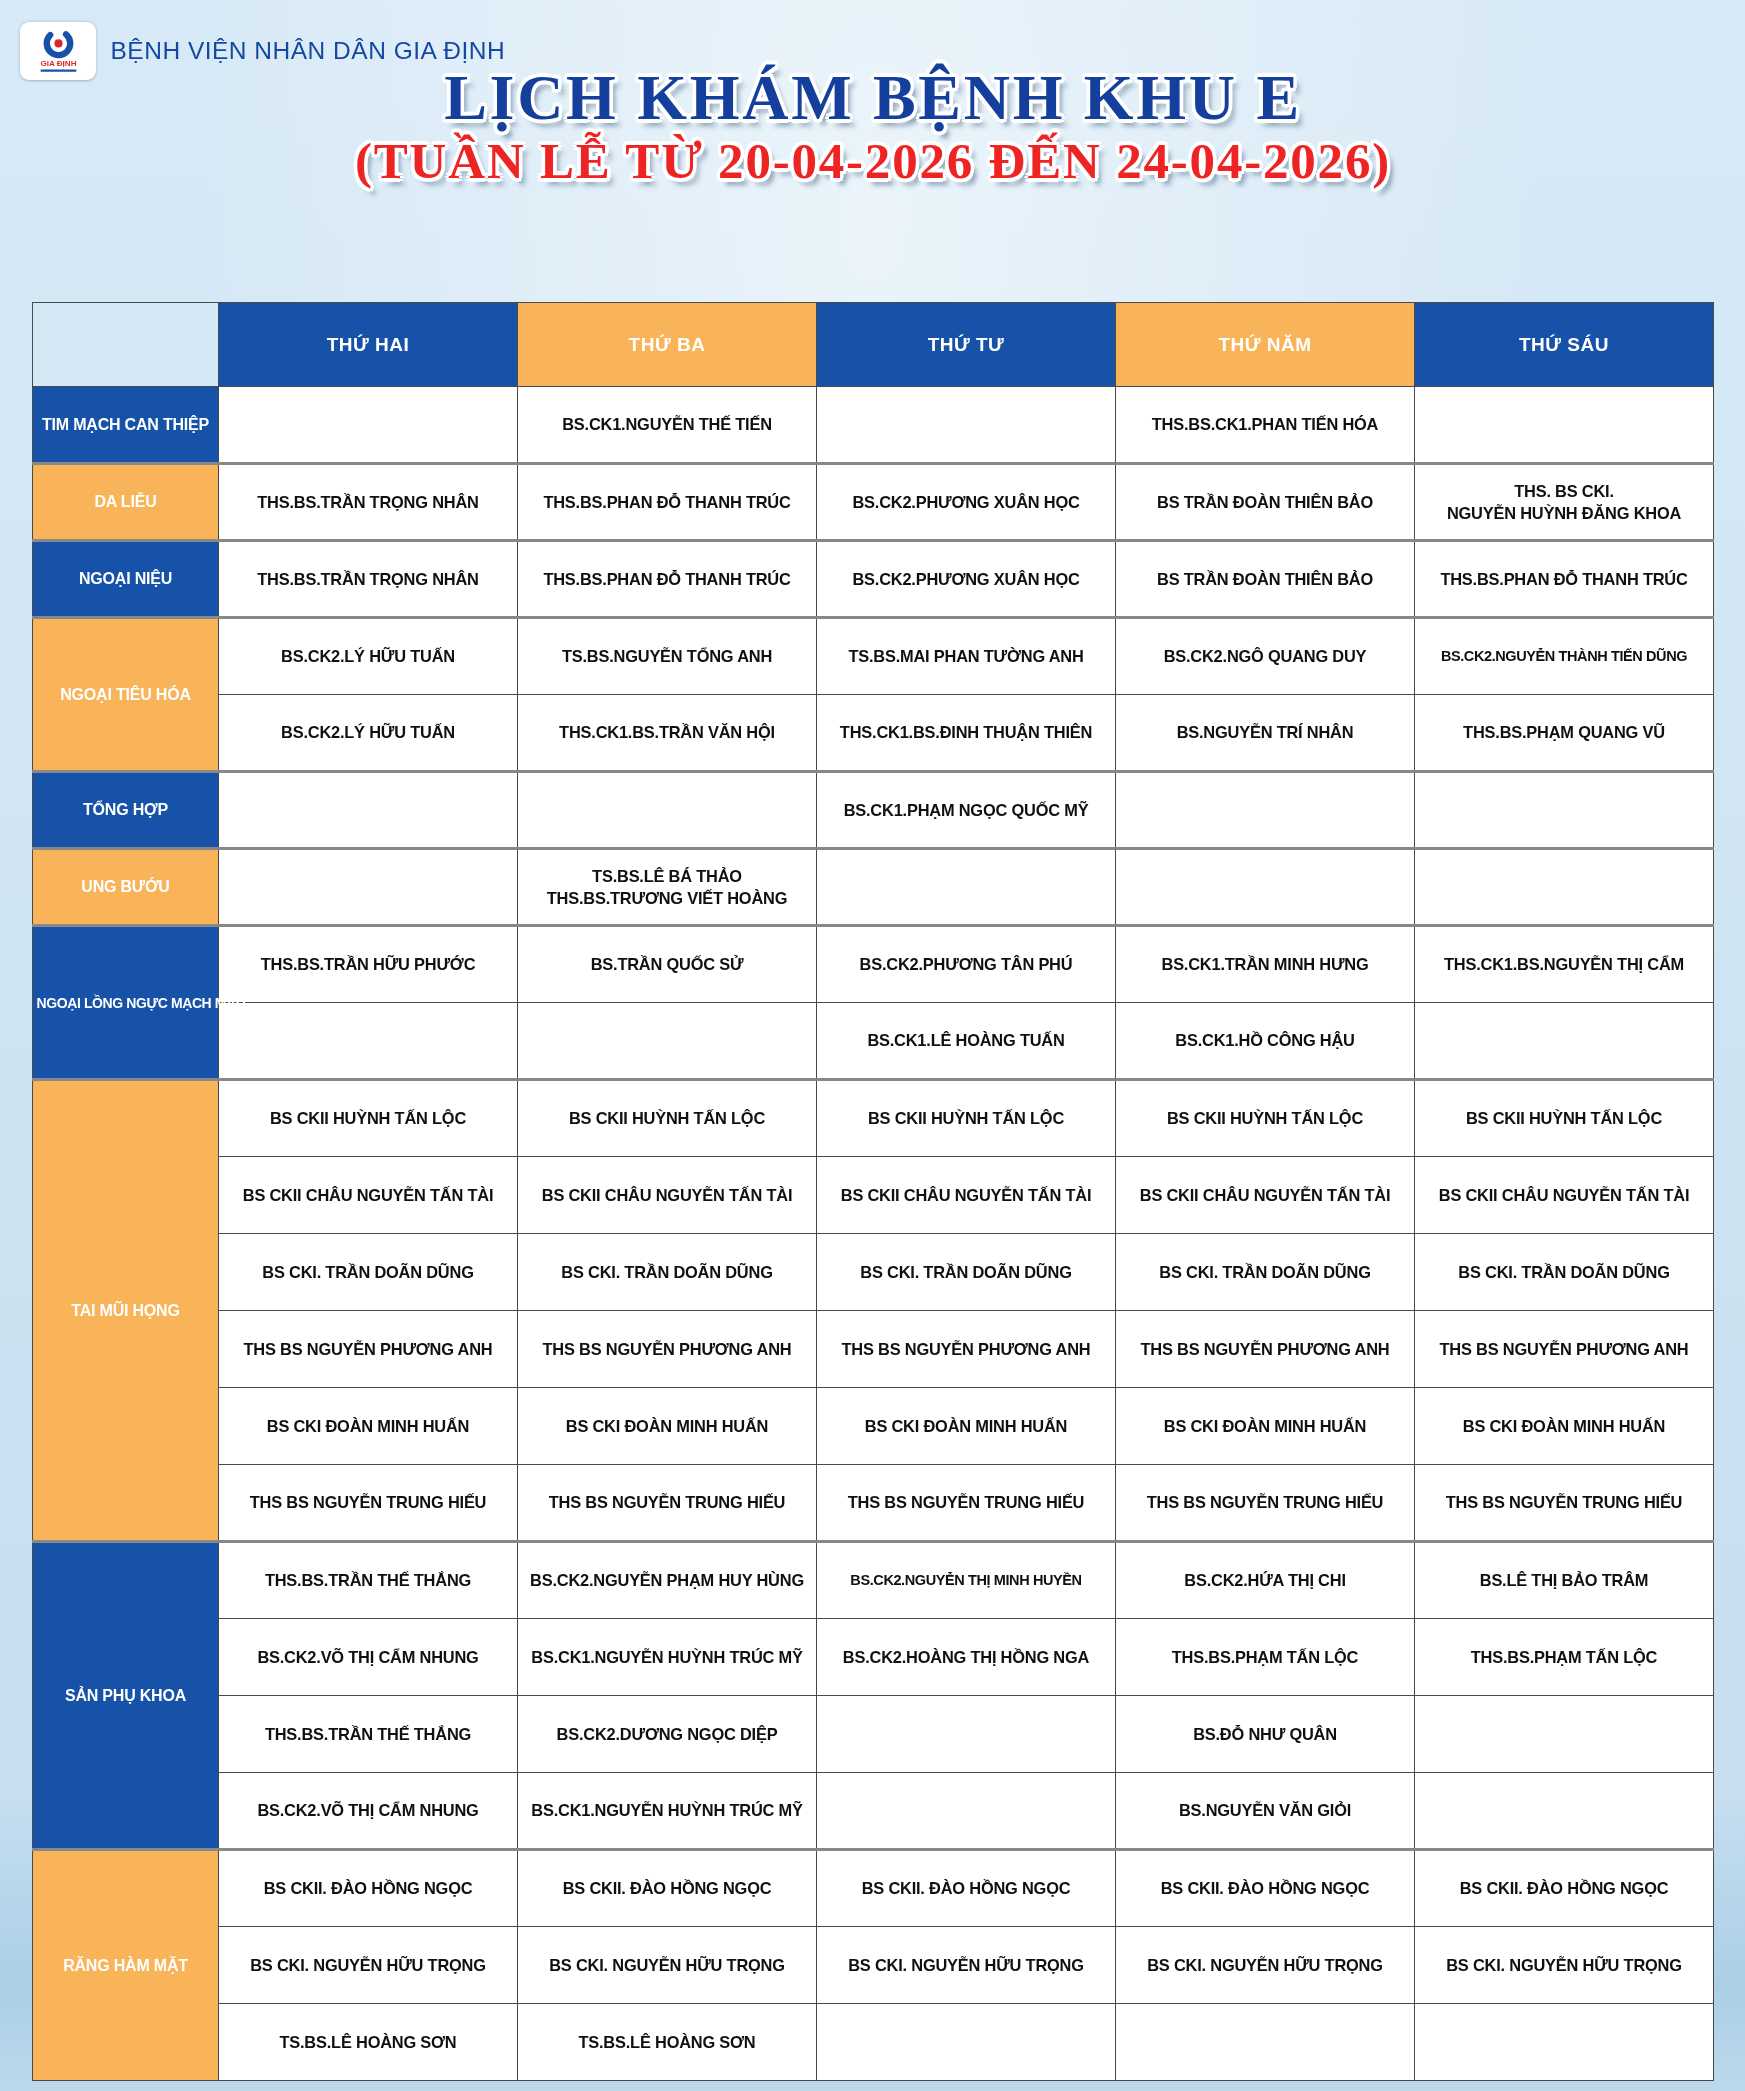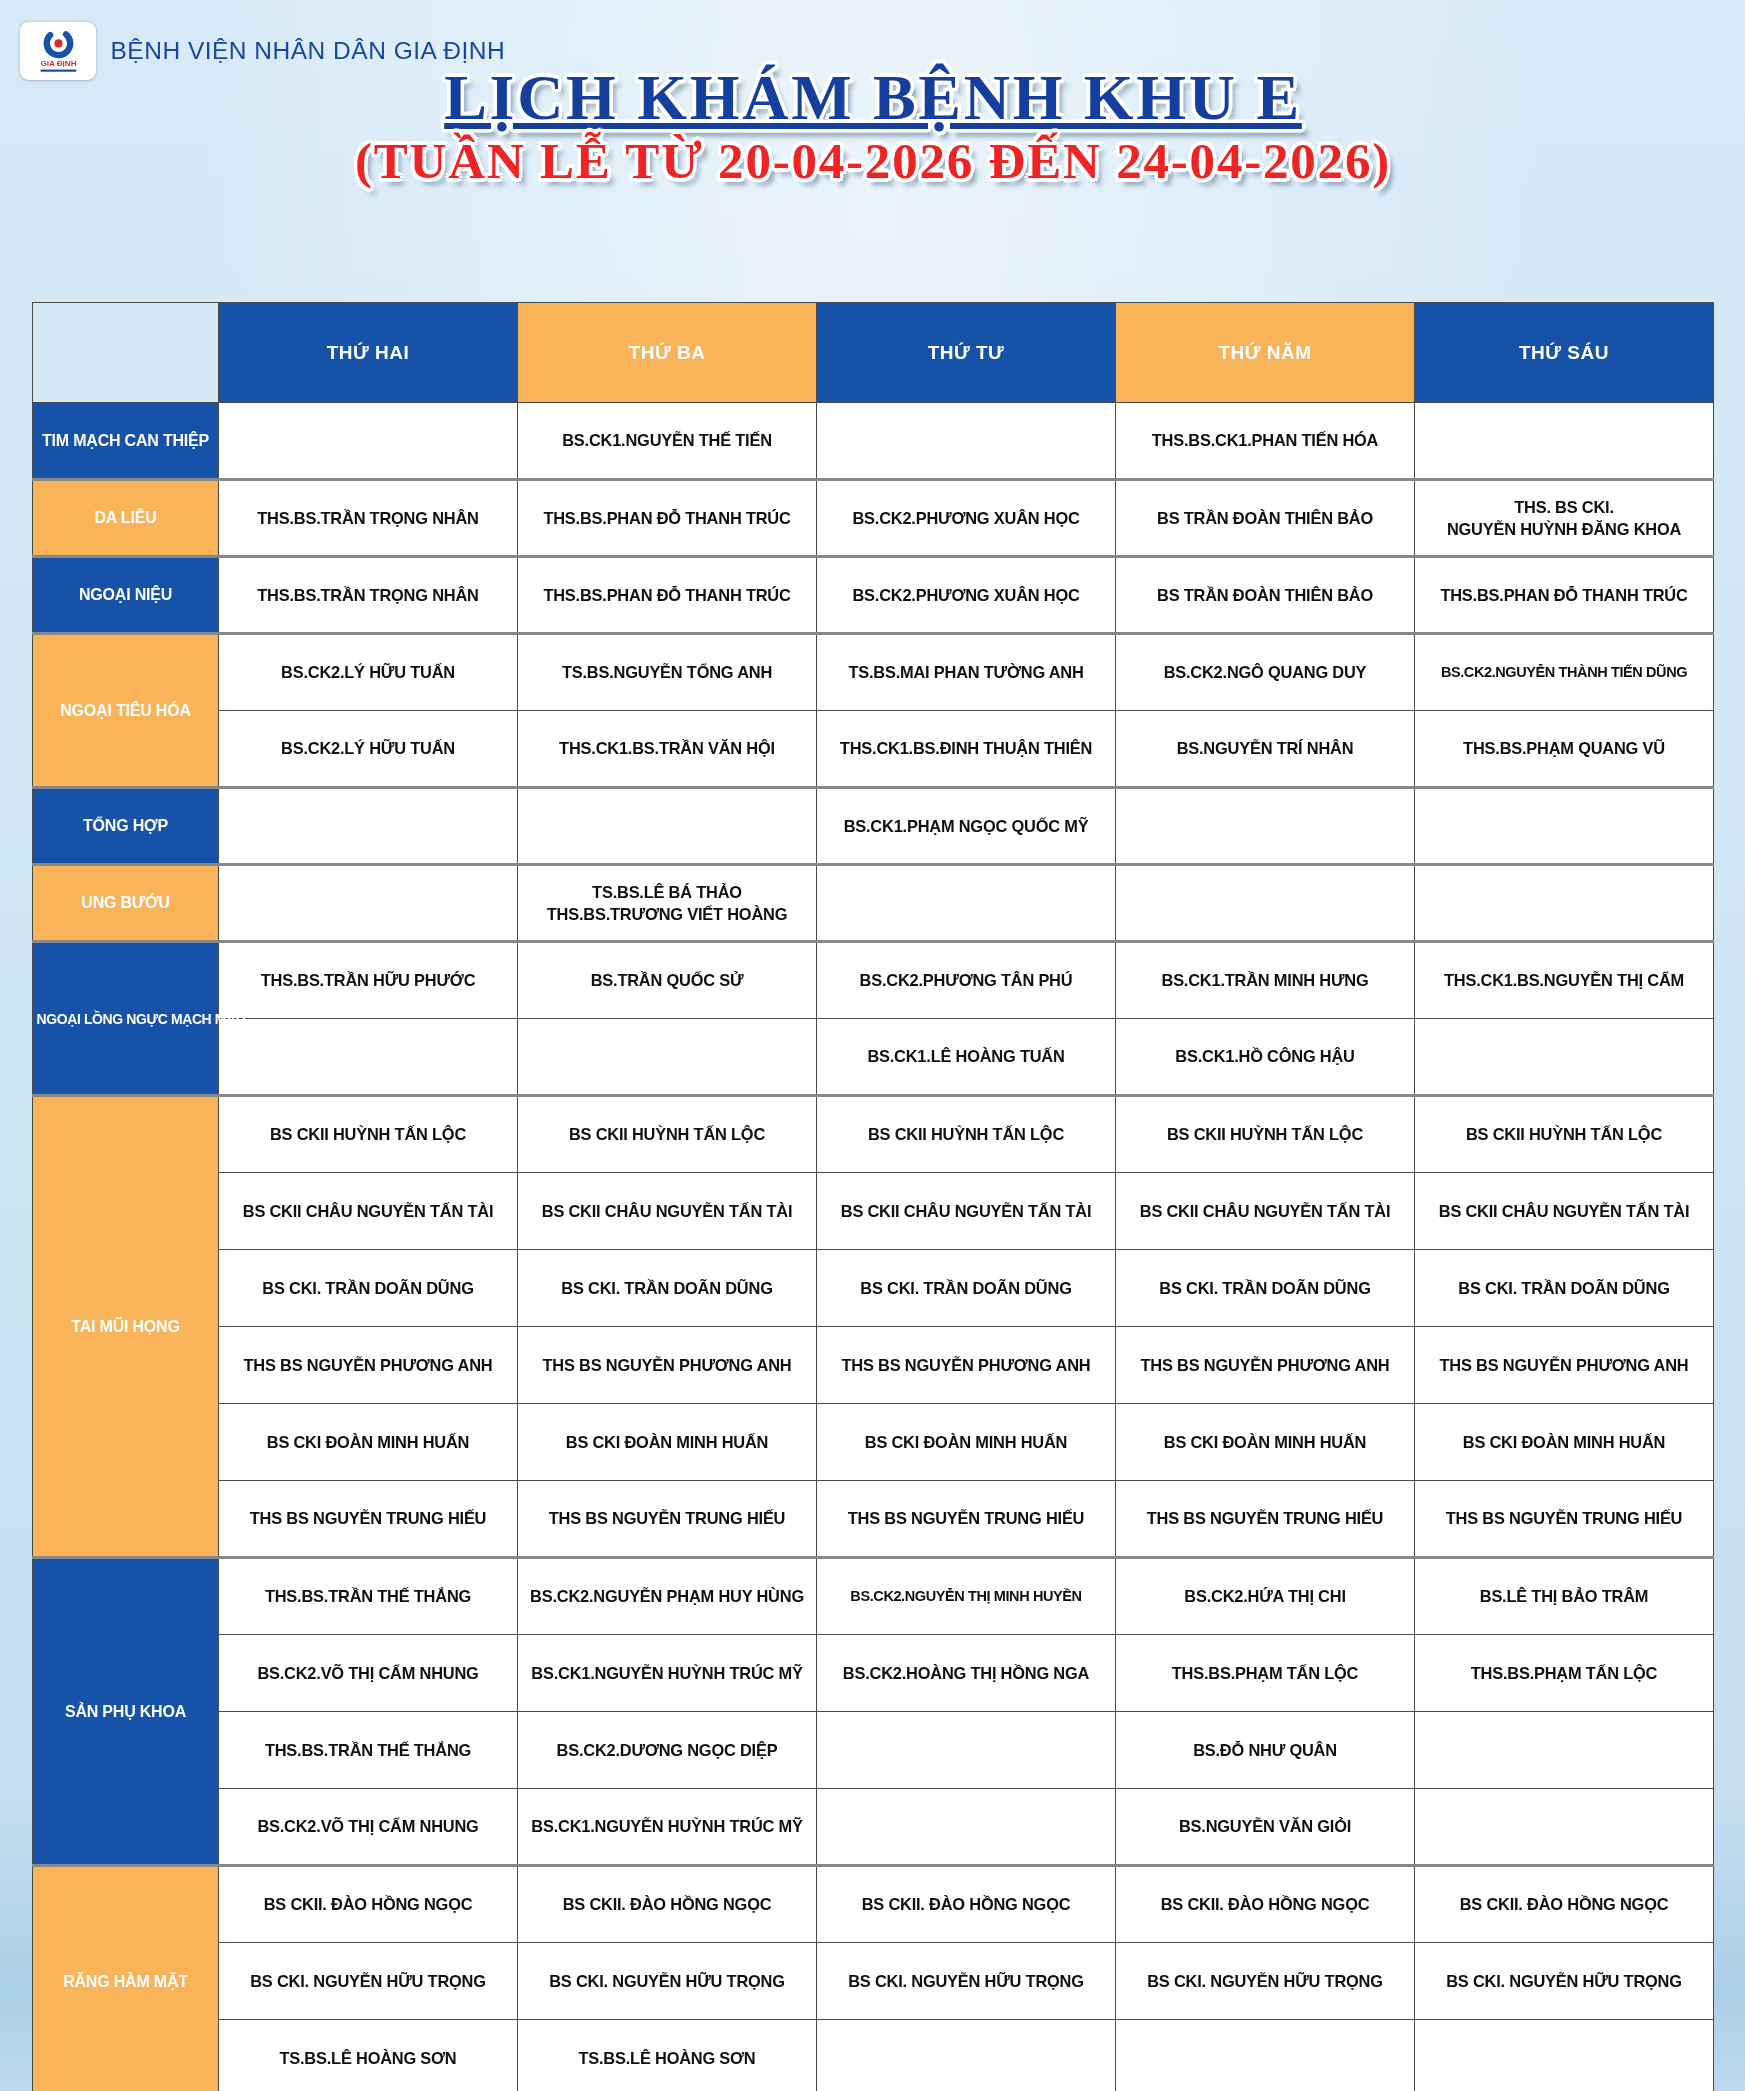--- a/index.html
+++ b/index.html
@@ -35,40 +35,40 @@
   
   .title-wrap{position:absolute;top:64px;left:0;width:1746px;text-align:center;}
   .title-1{
     font-family:"Liberation Serif","DejaVu Serif",serif;
     font-size:64px;font-weight:bold;letter-spacing:2.7px;
     color:var(--title-blue);
     text-shadow:
       -2.7px -2.7px 0 #fff,2.7px -2.7px 0 #fff,-2.7px 2.7px 0 #fff,2.7px 2.7px 0 #fff,
       0 -3.6px 0 #fff,0 3.6px 0 #fff,-3.6px 0 0 #fff,3.6px 0 0 #fff,
       5.5px 7.3px 5.5px rgba(110,135,160,.75);
-    margin:0;line-height:1.05;text-decoration:underline;
+    margin:0;line-height:1.05;
   }
   .title-2{
     font-family:"Liberation Serif","DejaVu Serif",serif;
     font-size:51px;font-weight:bold;letter-spacing:1.8px;
     color:var(--red);
     text-shadow:
       -2.7px -2.7px 0 #fff,2.7px -2.7px 0 #fff,-2.7px 2.7px 0 #fff,2.7px 2.7px 0 #fff,
       0 -3.6px 0 #fff,0 3.6px 0 #fff,-3.6px 0 0 #fff,3.6px 0 0 #fff,
       5.5px 7.3px 5.5px rgba(110,135,160,.75);
     margin:3.6px 0 0 0;line-height:1.05;
   }
   
   table.schedule{
     position:absolute;left:32px;top:302px;width:1682px;
     border-collapse:collapse;table-layout:fixed;
     background:transparent;
   }
   table.schedule th,table.schedule td{border:1.8px solid var(--grid);}
-  thead tr{height:100px;padding-left:36px;}
+  thead tr{height:84px;padding-left:36px;}
   tbody tr{height:77px;}
   th.corner{border:none;background:transparent;}
   th.day-hd{
     color:#fff;font-size:19px;font-weight:bold;letter-spacing:0.5px;
     text-align:center;border-color:#333;
   }
   .hd-blue{background:var(--blue);}
   .hd-orange{background:var(--orange);}
   th.dept{
     color:#fff;font-size:16px;font-weight:bold;letter-spacing:-0.2px;

